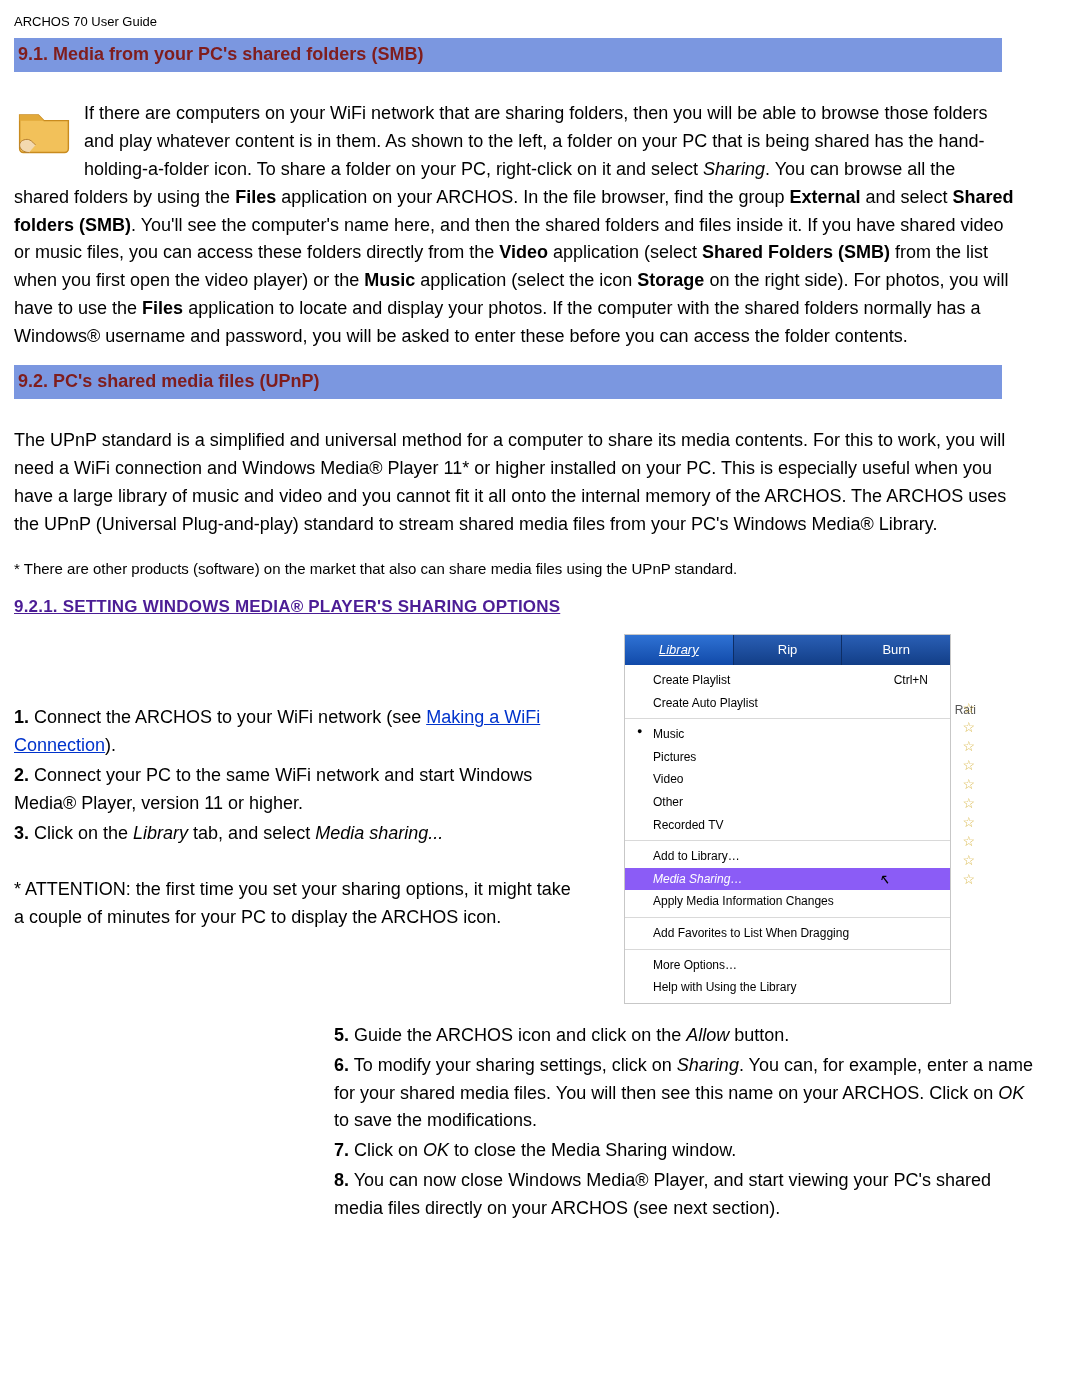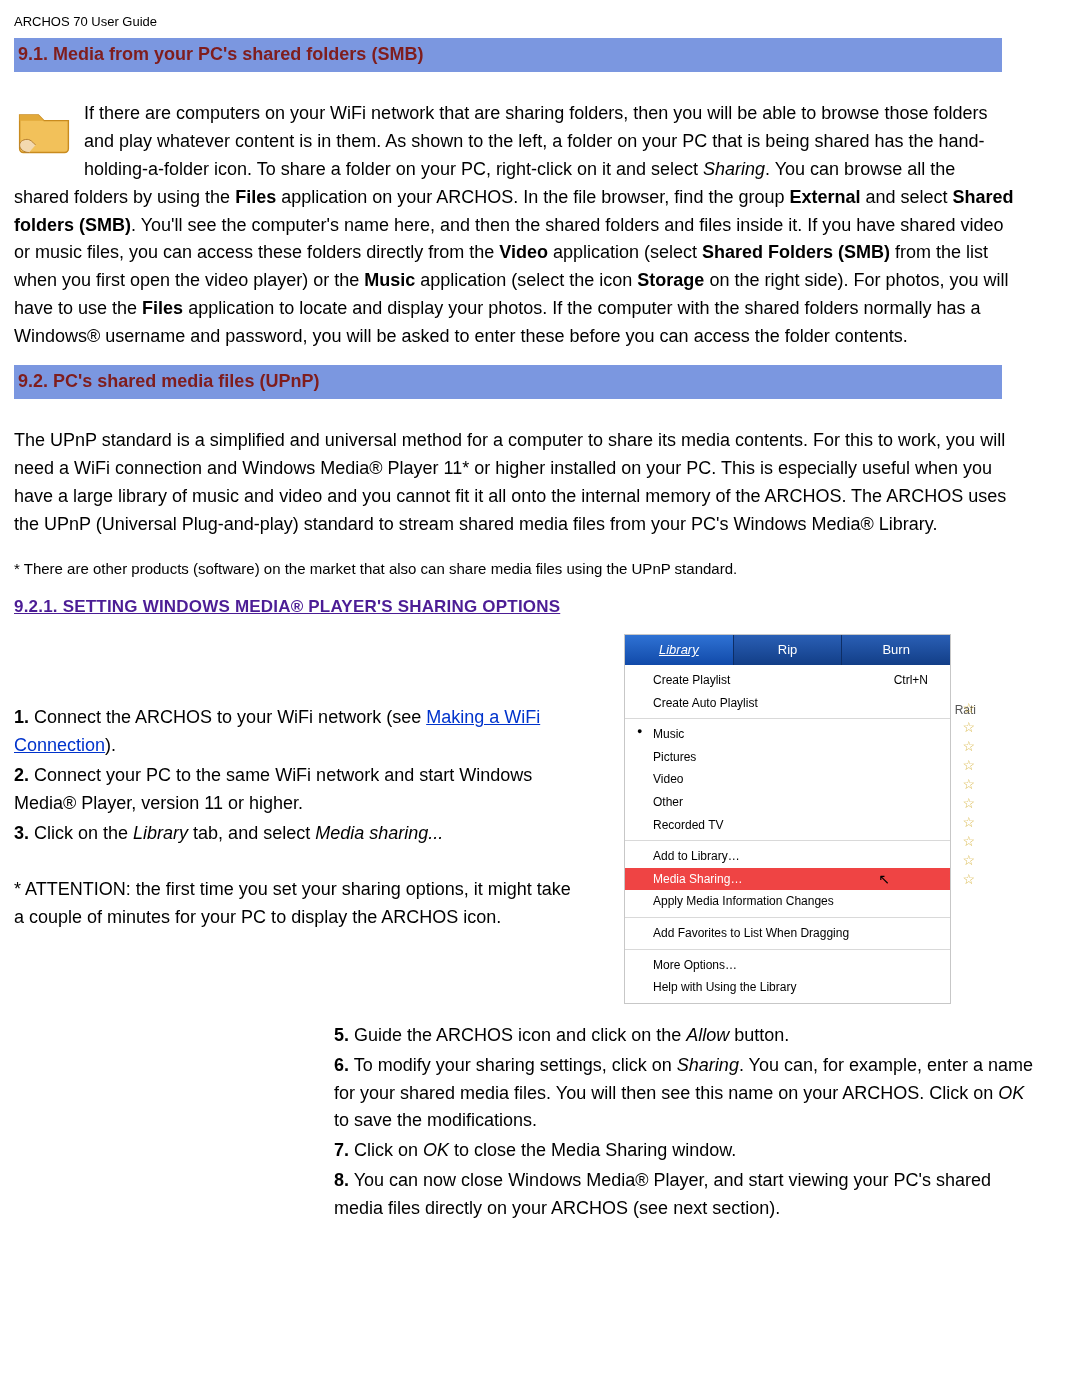--- a/index.html
+++ b/index.html
@@ -101,22 +101,23 @@
   }
   .wmp-sep { border-top: 1px solid #d9d9d9; margin: 4px 0; }
   .wmp-row.current::before {
     content: "\25CF";
     position: absolute;
     left: 12px;
     top: 2px;
     font-size: 9px;
   }
   .wmp-row.highlight {
-    background: #ef4444;
+    background: #8b5cf6;
     color: #fff;
+    font-style: italic;
   }
   .wmp-cursor {
     position: absolute;
     right: 60px;
     top: 1px;
     font-size: 14px;
     color: #000;
   }
   .wmp-stars {
     position: absolute;

